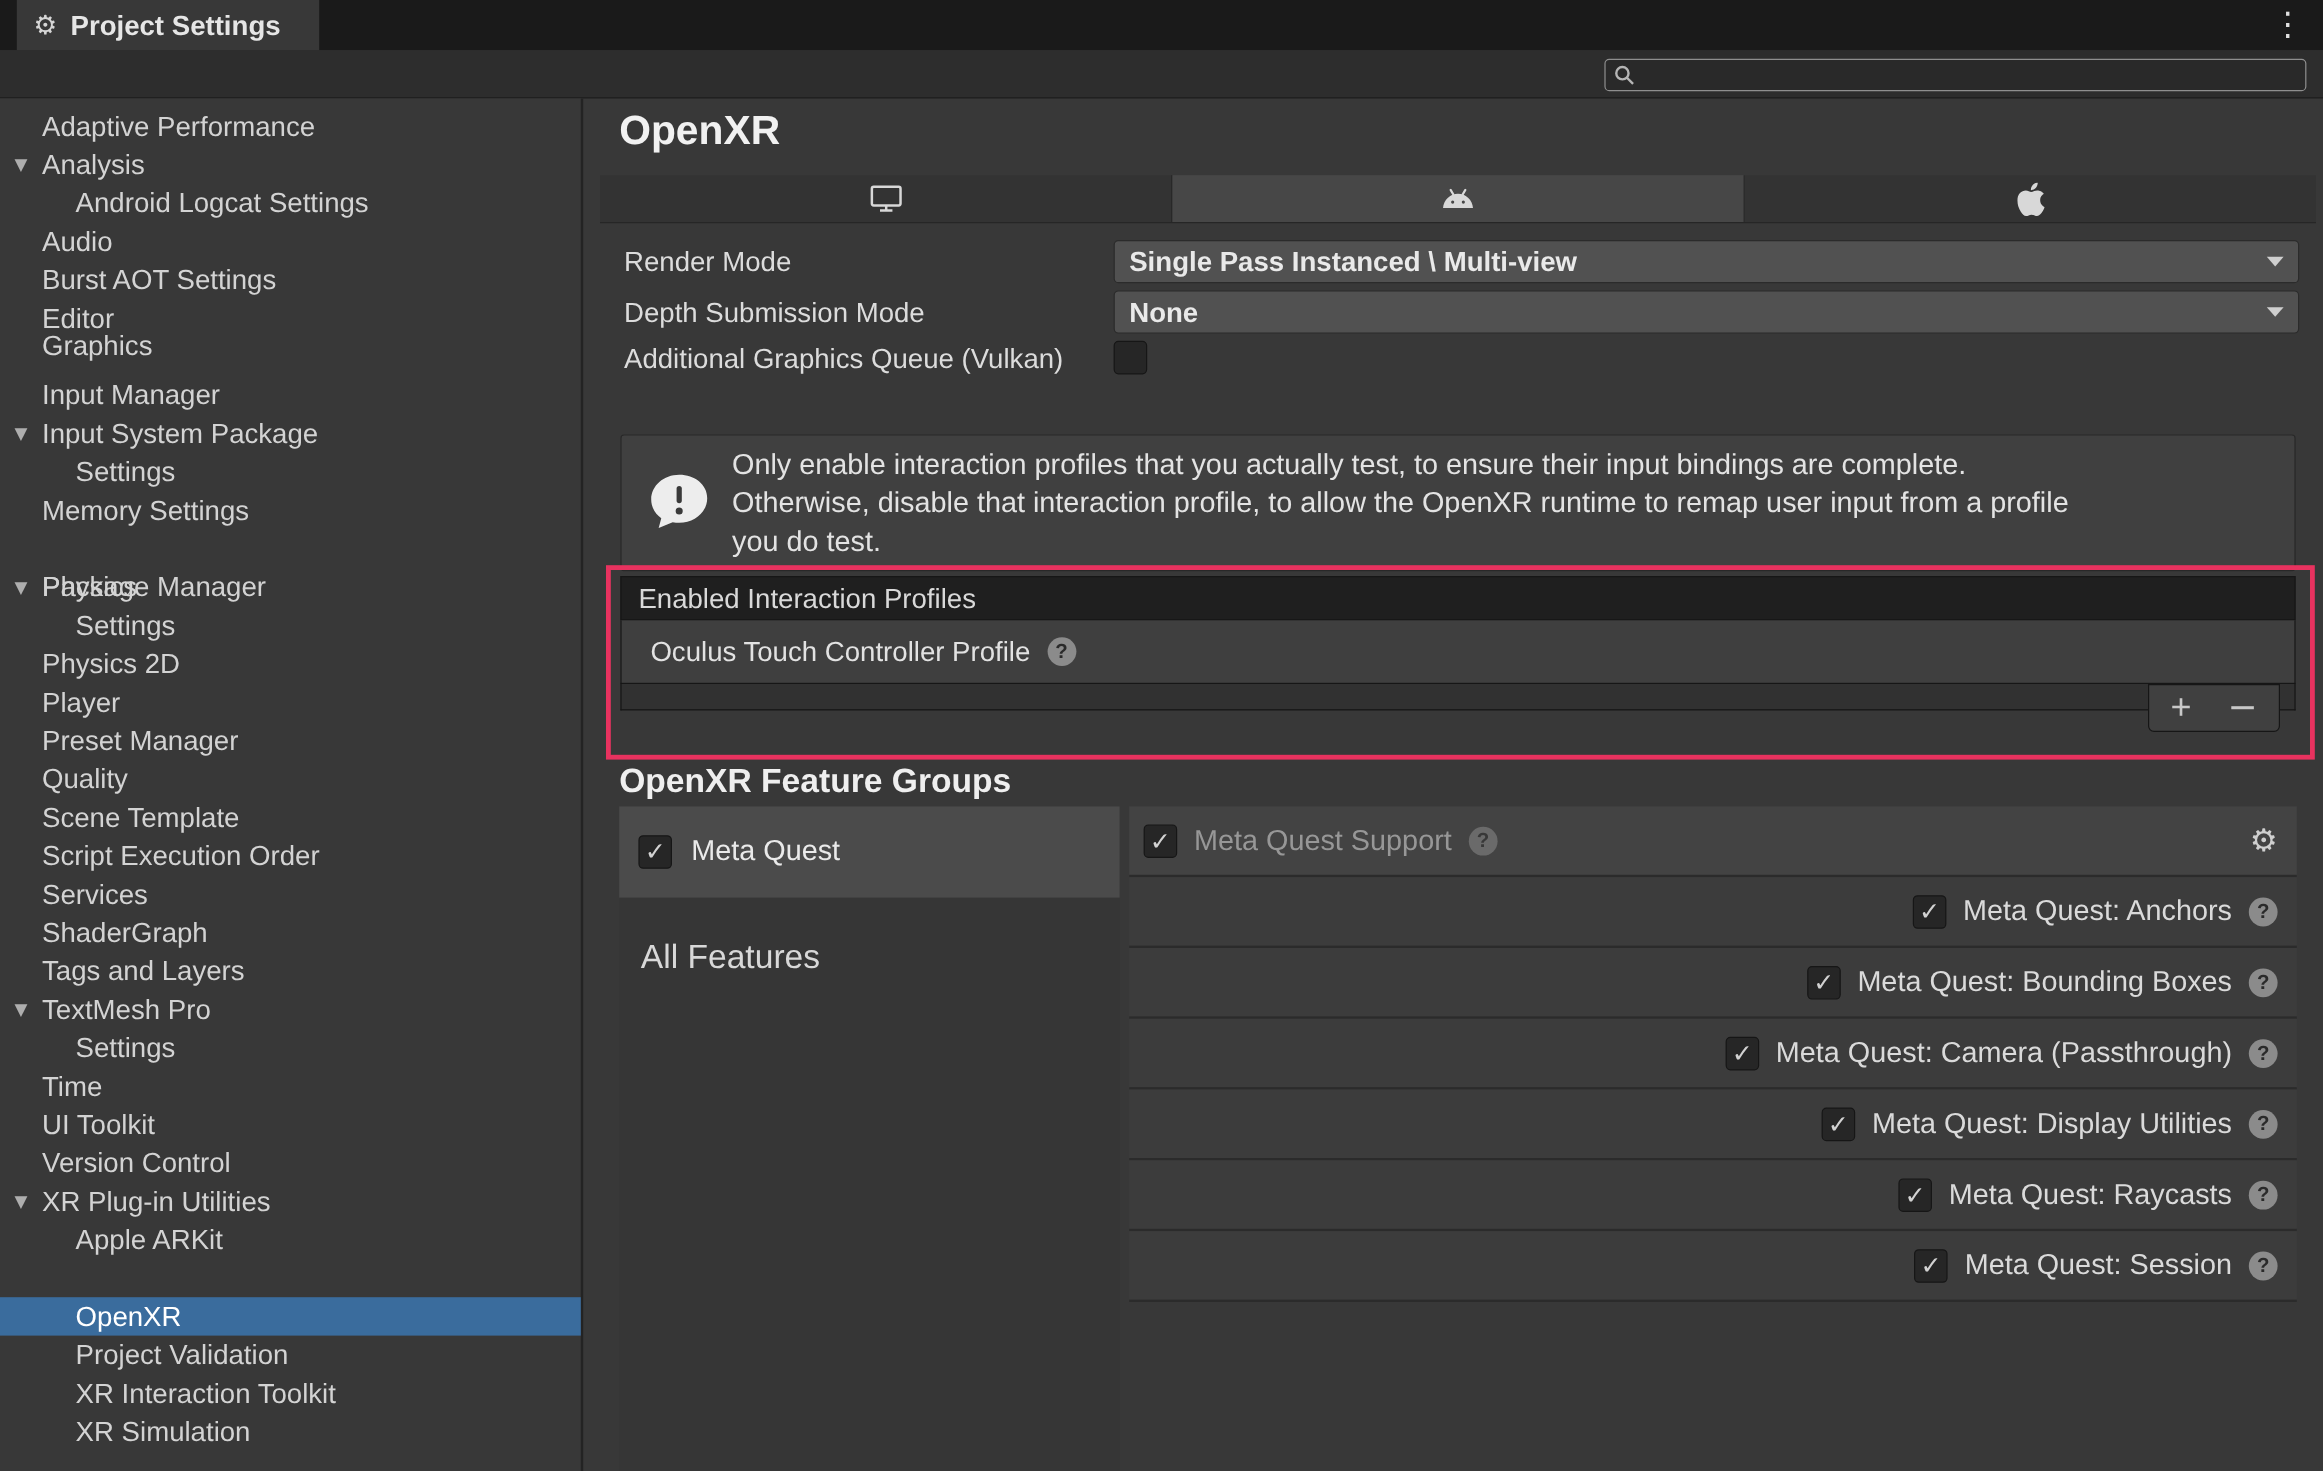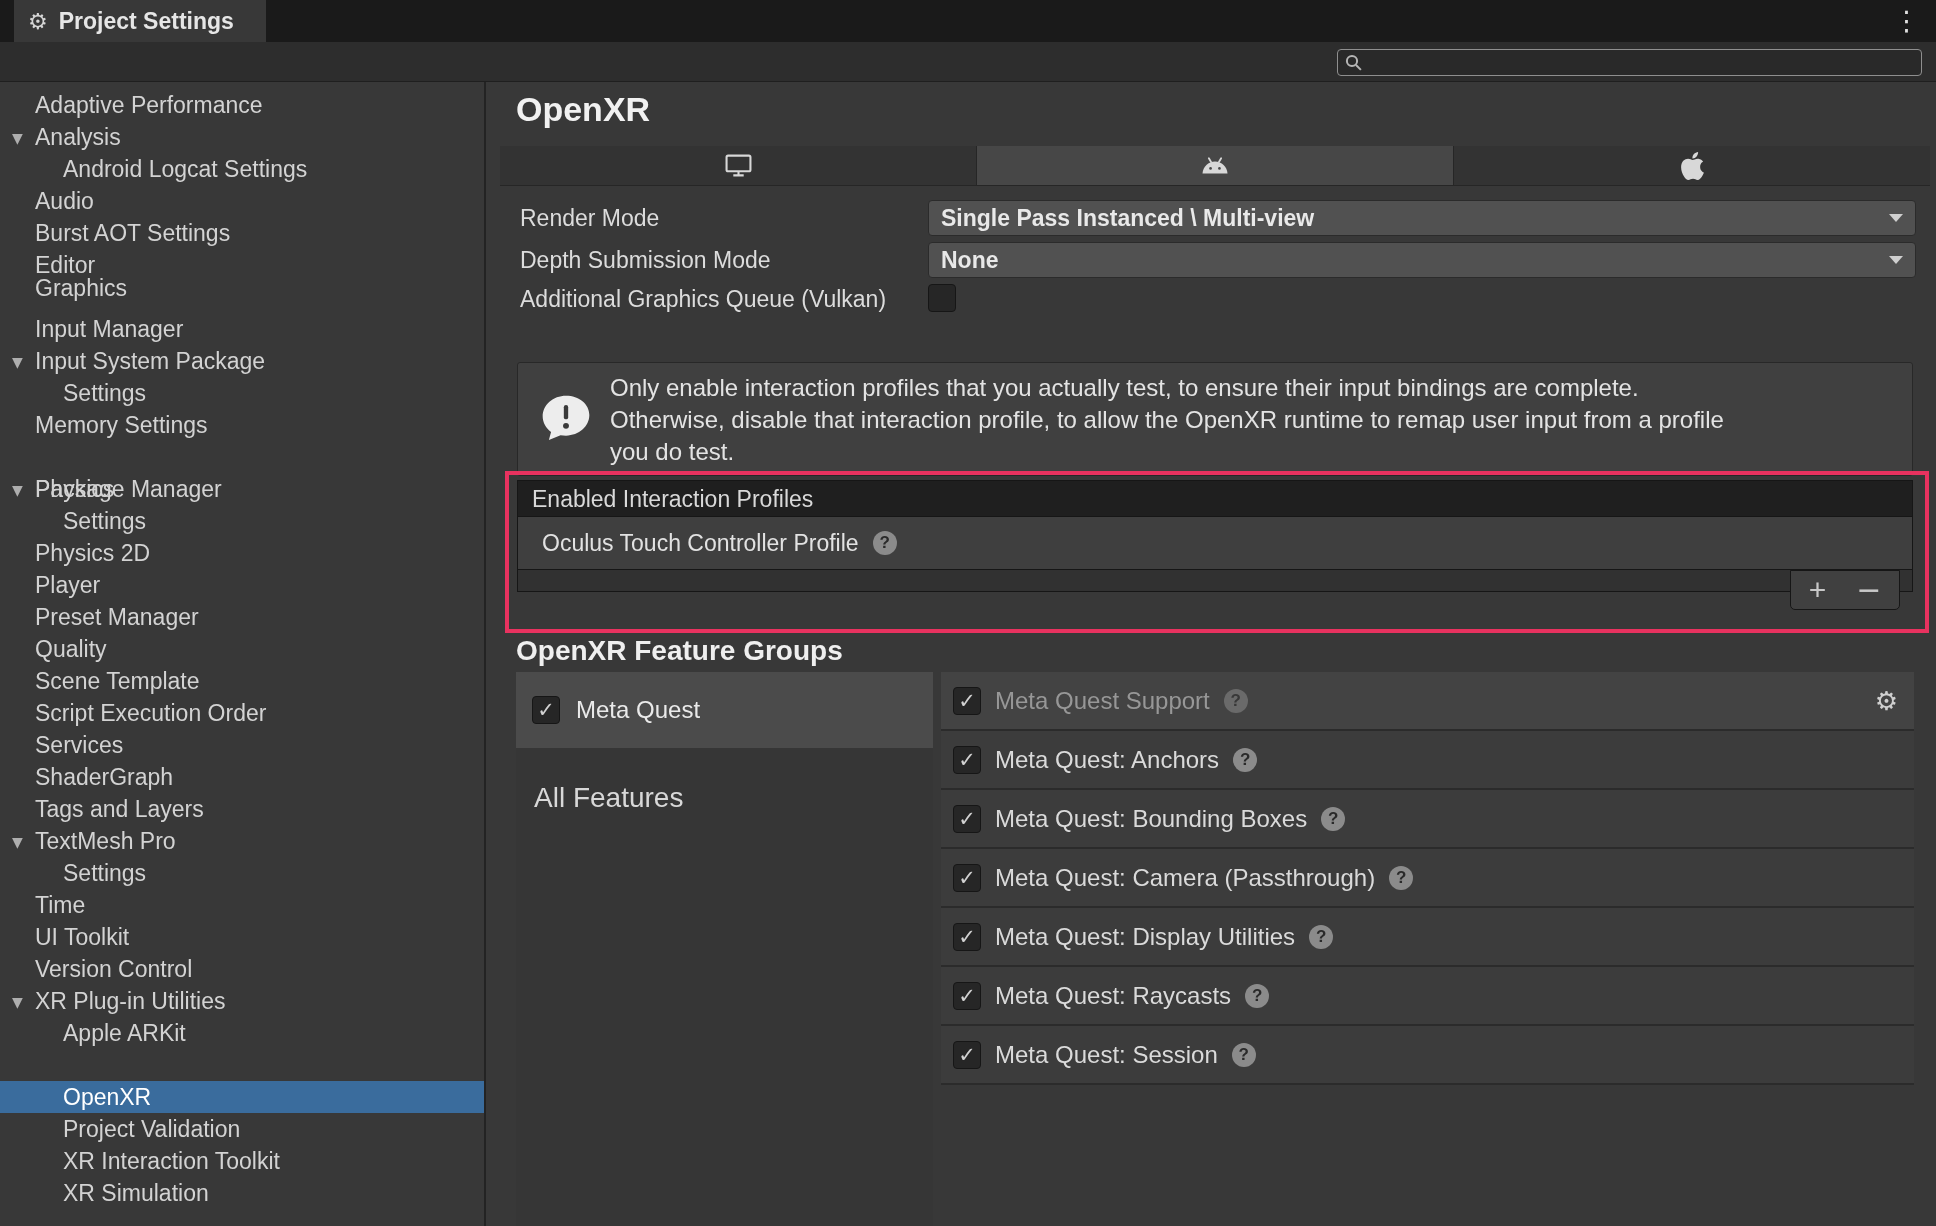--- a/index.html
+++ b/index.html
@@ -83,21 +83,21 @@
 
   .fg-heading{position:absolute;left:516px;top:635px;font-size:28px;font-weight:700;color:#efefef;}
 
   .group-col{position:absolute;left:516px;top:672px;width:417px;height:554px;background:#363636;}
   .group-row{height:76px;background:#4b4b4b;display:flex;align-items:center;padding-left:16px;
              gap:16px;box-sizing:border-box;font-size:24px;color:#eaeaea;}
   .all-features{margin-top:30px;padding-left:18px;font-size:28px;color:#d8d8d8;height:40px;line-height:40px;}
 
   .feat-col{position:absolute;left:941px;top:672px;width:973px;}
   .feat-row{height:59px;background:#3c3c3c;border-bottom:2px solid #2b2b2b;display:flex;
-            align-items:center;padding:0 16px 0 12px;box-sizing:border-box;}
+            align-items:center;padding:0 16px 0 12px;box-sizing:border-box;justify-content:flex-end;}
   .feat-row.first{background:#434343;}
   .feat-row .cb{margin-right:14px;}
   .feat-label{font-size:24px;color:#dadada;white-space:nowrap;}
   .feat-row.disabled .feat-label{color:#979797;}
   .q{width:24px;height:24px;border-radius:50%;background:#8b8b8b;color:#2a2a2a;
      display:inline-flex;align-items:center;justify-content:center;font-size:17px;font-weight:700;
      margin-left:14px;flex:none;}
   .q::after{content:"?";}
   .feat-row.disabled .q{background:#6a6a6a;color:#383838;}
   .gearbtn{margin-left:auto;font-size:26px;color:#cfcfcf;}

